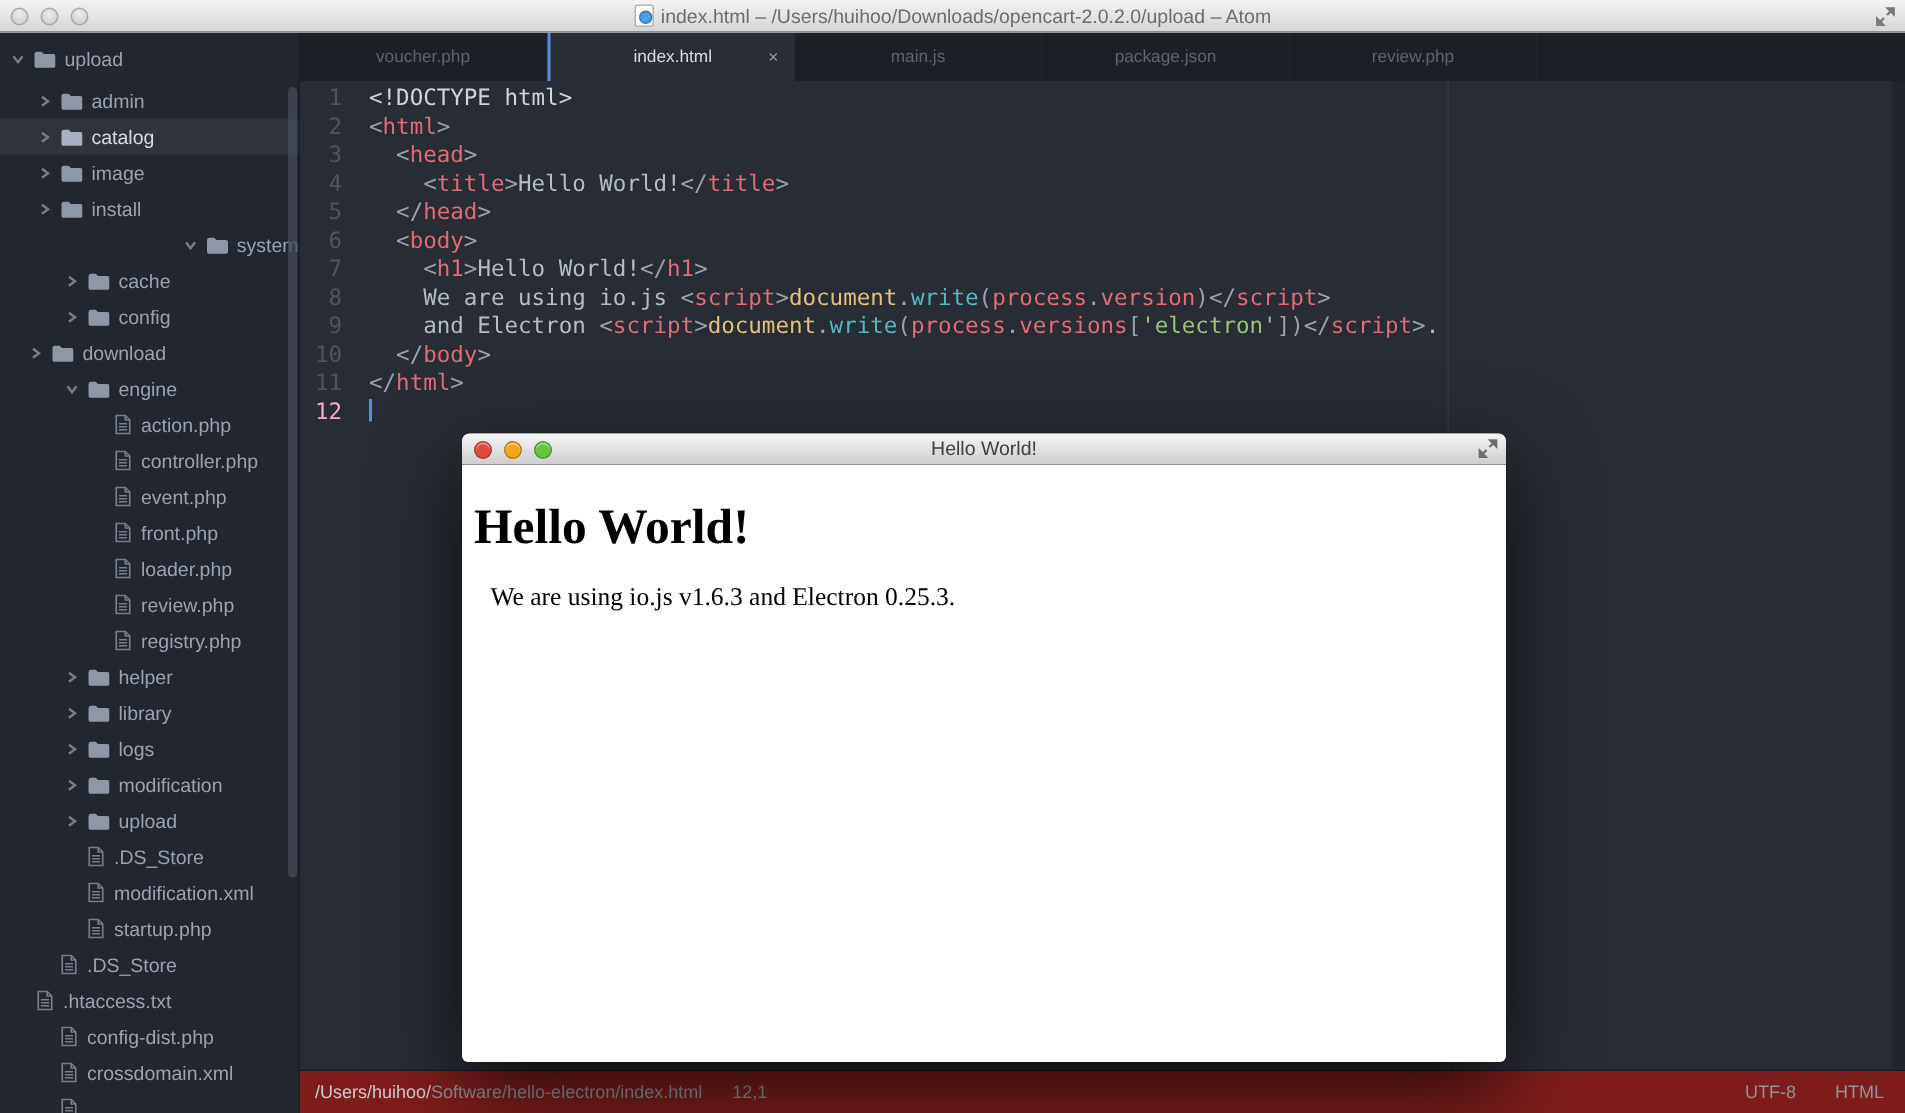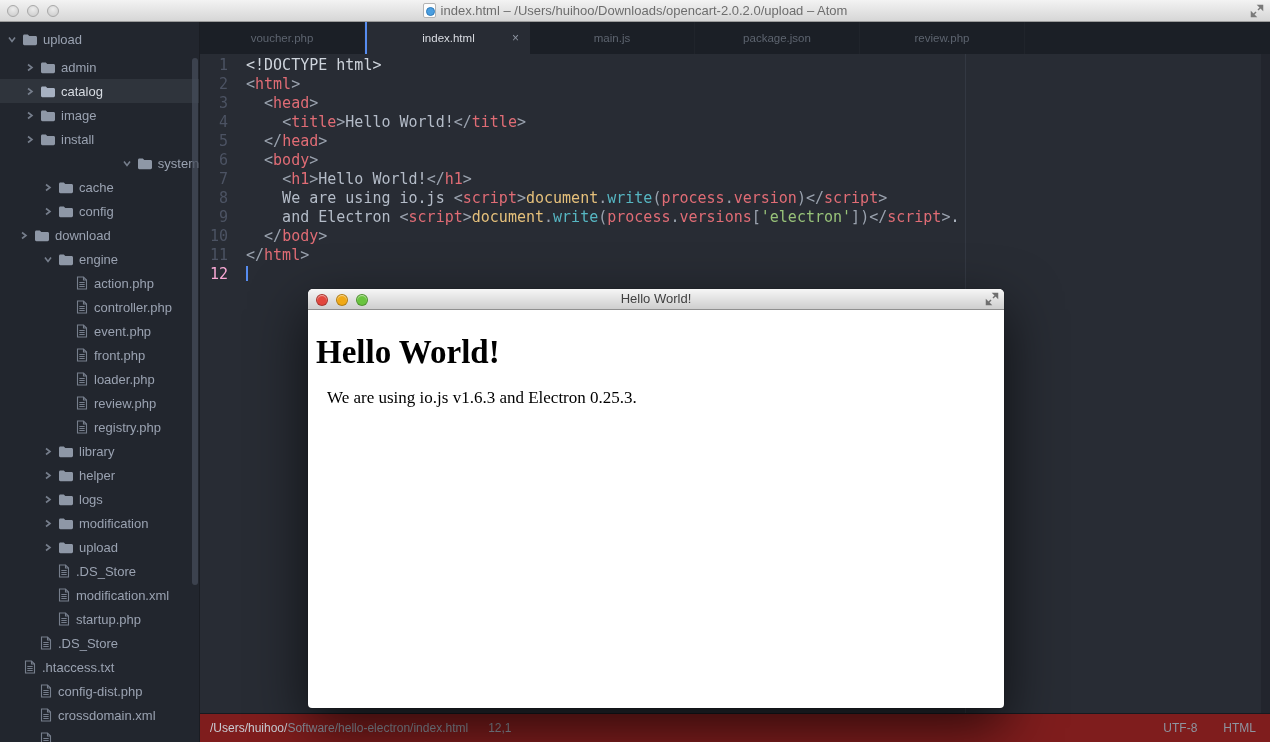--- a/index.html
+++ b/index.html
@@ -339,34 +339,34 @@
             <span class="chev">
               <svg width="8" height="9" viewBox="0 0 8 9">
                 <path d="M2 1.5 L6 4.5 L2 7.5" fill="none" stroke="#767e8c" stroke-width="1.6"></path>
               </svg>
             </span>
             <span class="ticon">
               <svg width="15" height="13" viewBox="0 0 15 13">
                 <path d="M1 3 C1 2.2 1.6 1.5 2.4 1.5 H5.8 L7.3 3 H13.6 C14.3 3 15 3.6 15 4.4 V10.8 C15 11.6 14.3 12.2 13.6 12.2 H2.4 C1.6 12.2 1 11.6 1 10.8 Z" fill="#8e97a6"></path>
               </svg>
             </span>
+            <span class="tlabel">helper</span>
+          </div>
+          <div class="trow" style="padding-left: 44px;">
+            <span class="chev">
+              <svg width="8" height="9" viewBox="0 0 8 9">
+                <path d="M2 1.5 L6 4.5 L2 7.5" fill="none" stroke="#767e8c" stroke-width="1.6"></path>
+              </svg>
+            </span>
+            <span class="ticon">
+              <svg width="15" height="13" viewBox="0 0 15 13">
+                <path d="M1 3 C1 2.2 1.6 1.5 2.4 1.5 H5.8 L7.3 3 H13.6 C14.3 3 15 3.6 15 4.4 V10.8 C15 11.6 14.3 12.2 13.6 12.2 H2.4 C1.6 12.2 1 11.6 1 10.8 Z" fill="#8e97a6"></path>
+              </svg>
+            </span>
             <span class="tlabel">library</span>
-          </div>
-          <div class="trow" style="padding-left: 44px;">
-            <span class="chev">
-              <svg width="8" height="9" viewBox="0 0 8 9">
-                <path d="M2 1.5 L6 4.5 L2 7.5" fill="none" stroke="#767e8c" stroke-width="1.6"></path>
-              </svg>
-            </span>
-            <span class="ticon">
-              <svg width="15" height="13" viewBox="0 0 15 13">
-                <path d="M1 3 C1 2.2 1.6 1.5 2.4 1.5 H5.8 L7.3 3 H13.6 C14.3 3 15 3.6 15 4.4 V10.8 C15 11.6 14.3 12.2 13.6 12.2 H2.4 C1.6 12.2 1 11.6 1 10.8 Z" fill="#8e97a6"></path>
-              </svg>
-            </span>
-            <span class="tlabel">helper</span>
           </div>
           <div class="trow" style="padding-left: 44px;">
             <span class="chev">
               <svg width="8" height="9" viewBox="0 0 8 9">
                 <path d="M2 1.5 L6 4.5 L2 7.5" fill="none" stroke="#767e8c" stroke-width="1.6"></path>
               </svg>
             </span>
             <span class="ticon">
               <svg width="15" height="13" viewBox="0 0 15 13">
                 <path d="M1 3 C1 2.2 1.6 1.5 2.4 1.5 H5.8 L7.3 3 H13.6 C14.3 3 15 3.6 15 4.4 V10.8 C15 11.6 14.3 12.2 13.6 12.2 H2.4 C1.6 12.2 1 11.6 1 10.8 Z" fill="#8e97a6"></path>

